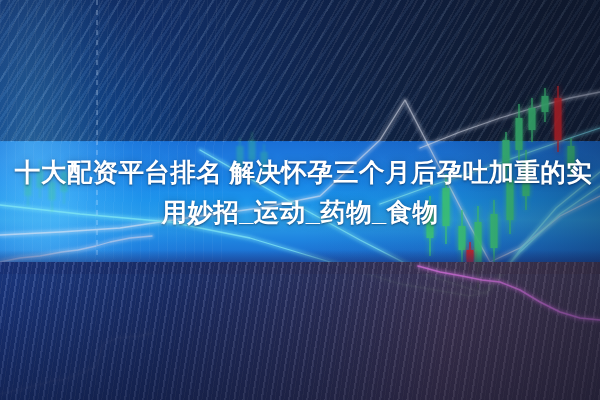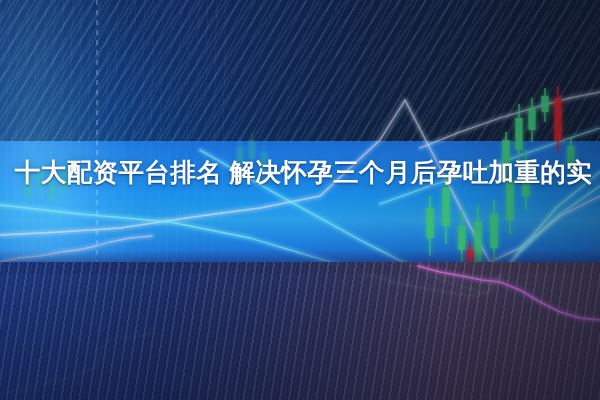--- a/index.html
+++ b/index.html
@@ -351,15 +351,16 @@
         <polyline points="418,266 440,272 462,276 482,280 500,282 520,290 540,302 560,312 580,318 600,320" fill="none" stroke="#d06fd8" stroke-width="4" stroke-linejoin="round" stroke-linecap="round" opacity="0.285" filter="url(#tinyblur)"></polyline>
         <polyline points="418,266 440,272 462,276 482,280 500,282 520,290 540,302 560,312 580,318 600,320" fill="none" stroke="#d06fd8" stroke-width="1.5" stroke-linejoin="round" stroke-linecap="round" opacity="0.95" filter="url(#softglow)"></polyline>
       </g>
   </svg>
 
   <div class="layer vignette-right"></div>
   <div class="layer vignette-bottom"></div>
 
   <div id="title-block">
     <div class="title-line l1">十大配资平台排名 解决怀孕三个月后孕吐加重的实</div>
+    <div class="title-line l2">用妙招_运动_药物_食物</div>
   </div>
 
 </div>
 
 </body></html>

